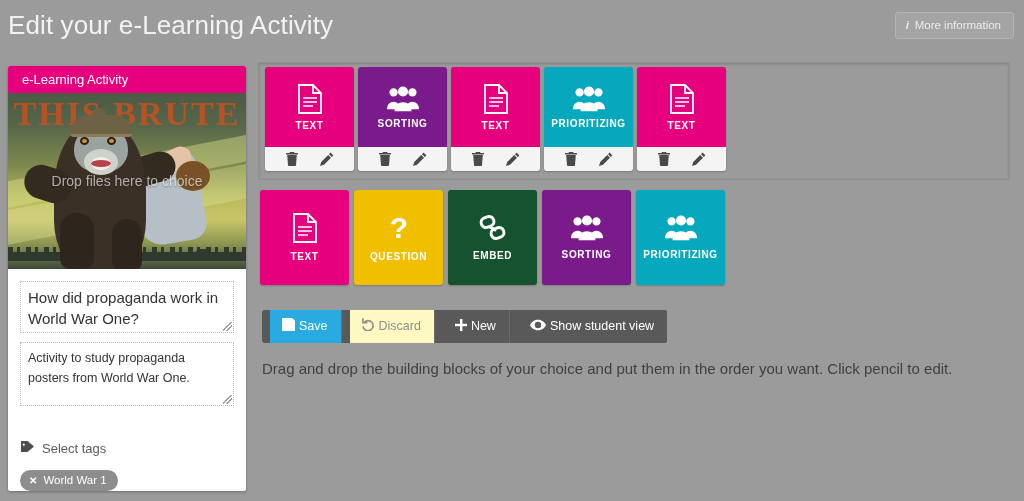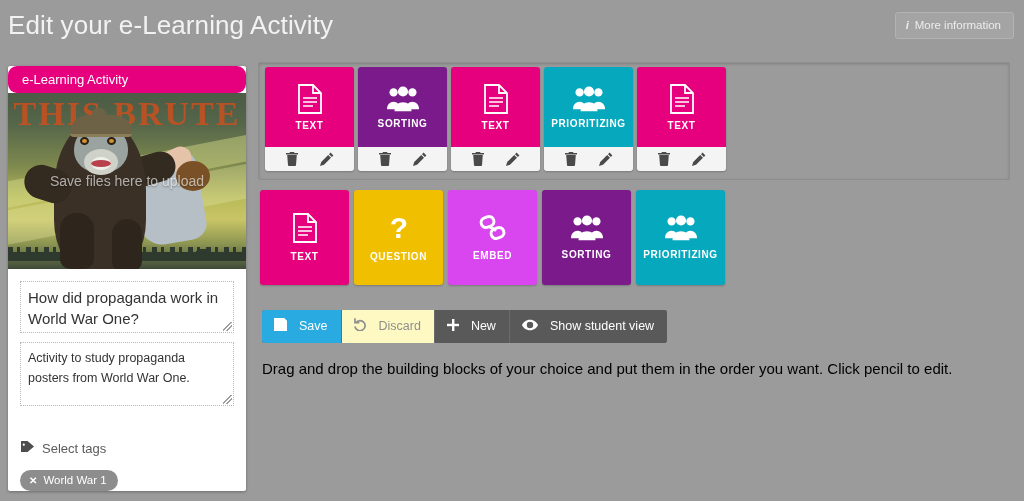--- a/index.html
+++ b/index.html
@@ -33,21 +33,21 @@
     width: 238px; height: 425px;
     background: #ffffff;
     border-radius: 2px;
     box-shadow: 0 1px 3px rgba(0,0,0,.3);
     overflow: hidden;
     display: flex; flex-direction: column;
   }
   .card-header {
     background: #e6007e; color: #fff;
     font-size: 13px; padding: 7px 10px 8px 14px;
-    height: 27px; line-height: 13px; border-radius: 9px;
+    height: 27px; line-height: 13px;
   }
   .card-image {
     position: relative; height: 178px; width: 100%;
     background:
       linear-gradient(to bottom,
         #4b5b45 0%, #56664a 18%, #7f8a4e 42%,
         #b9bb5c 60%, #c9c566 72%, #8a9350 86%, #3f4a3a 100%);
     overflow: hidden;
   }
   
@@ -224,32 +224,33 @@
     text-transform: uppercase;
   }
   .tile-ico svg { display: block; }
 
   
   .toolbar {
     position: absolute; left: 262px; top: 310px;
     display: flex; background: #595959; border-radius: 3px; overflow: hidden;
   }
   .tb-btn {
-    display: flex; align-items: center; gap: 12px;
+    display: flex; align-items: center; gap: 4px;
     padding: 8px 13px 9px 12px; font-size: 12.5px; color: #fff;
     background: #595959; cursor: pointer; border: none;
     border-right: 1px solid #6b6b6b; white-space: nowrap;
     font-family: "Liberation Sans", sans-serif;
+    margin-left: 8px;
   }
   .tb-btn:last-child { border-right: none; }
   .tb-btn.primary { background: #29abe2; }
   .tb-btn.disabled { background: #fef9c3; color: #8e8e8e; cursor: default; }
   .hint {
     position: absolute; left: 262px; top: 358px; width: 748px;
-    color: #000000; font-size: 15px; line-height: 22px;
+    color: #404040; font-size: 15px; line-height: 22px;
   }
 </style>
 </head>
 <body>
 
 <div class="page">
 
   <div class="page-title">Edit your e-Learning Activity</div>
 
   <div class="more-info-btn">
@@ -273,21 +274,21 @@
       <div class="ape-body"></div>
       <div class="ape-leg-l"></div>
       <div class="ape-leg-r"></div>
       <div class="ape-arm-l"></div>
       <div class="ape-face"></div>
       <div class="ape-muzzle"></div>
       <div class="ape-mouth"></div>
       <div class="ape-eye l"></div>
       <div class="ape-eye r"></div>
       <div class="ape-helmet"></div>
-      <div class="drop-overlay">Save files here to upload</div>
+      <div class="drop-overlay">Drop files here to choice</div>
     </div>
 
     <div class="card-body">
       <div class="ta-wrap">
         <textarea class="ta ta-title" style="">How did propaganda work in World War One?</textarea>
         <span class="resize-grip"></span>
       </div>
 
       <div class="ta-wrap">
         <textarea class="ta ta-desc" style="">Activity to study propaganda posters from World War One.</textarea>
@@ -460,21 +461,21 @@
 
     <div class="pal-tile" style="background:#efbf00">
       <span class="tile-ico">
         <svg width="22" height="30" viewBox="0 0 22 30">
           <text x="11" y="25" font-family="Liberation Sans, sans-serif" font-size="30" font-weight="bold" fill="#fff" text-anchor="middle">?</text>
         </svg>
       </span>
       <span class="tile-label">QUESTION</span>
     </div>
 
-    <div class="pal-tile" style="background:#d946ef">
+    <div class="pal-tile" style="background:#14532d">
       <span class="tile-ico">
         <svg width="30" height="28" viewBox="0 0 30 28" fill="none" stroke="#fff" stroke-width="3" stroke-linecap="round">
           <rect x="3" y="3" width="13" height="10" rx="5" transform="rotate(-20 9.5 8)"></rect>
           <rect x="13" y="14" width="13" height="10" rx="5" transform="rotate(-20 19.5 19)"></rect>
           <path d="M12 13l5 3"></path>
         </svg>
       </span>
       <span class="tile-label">EMBED</span>
     </div>
 

